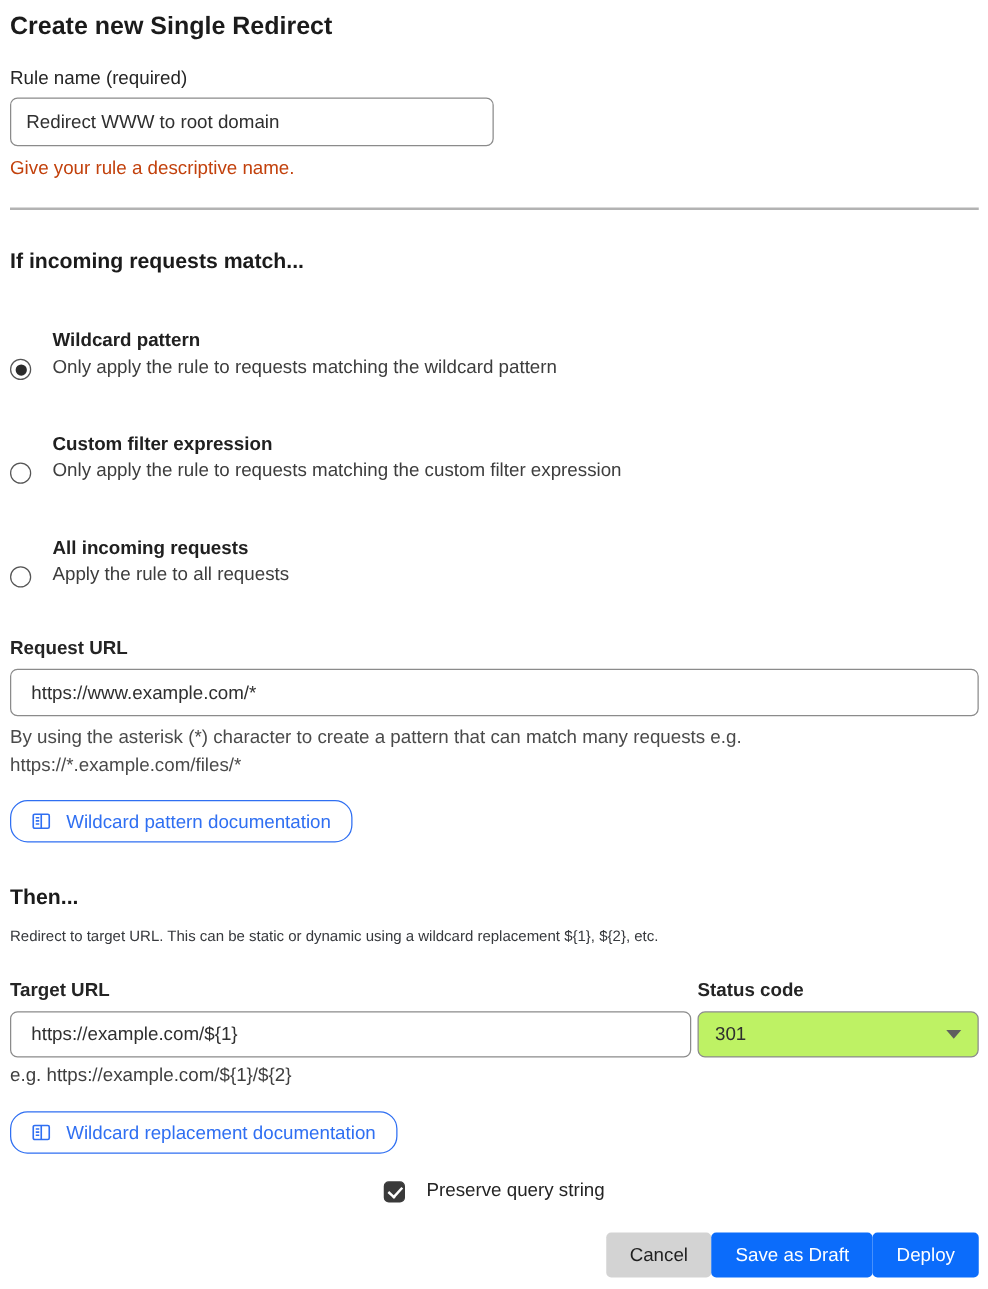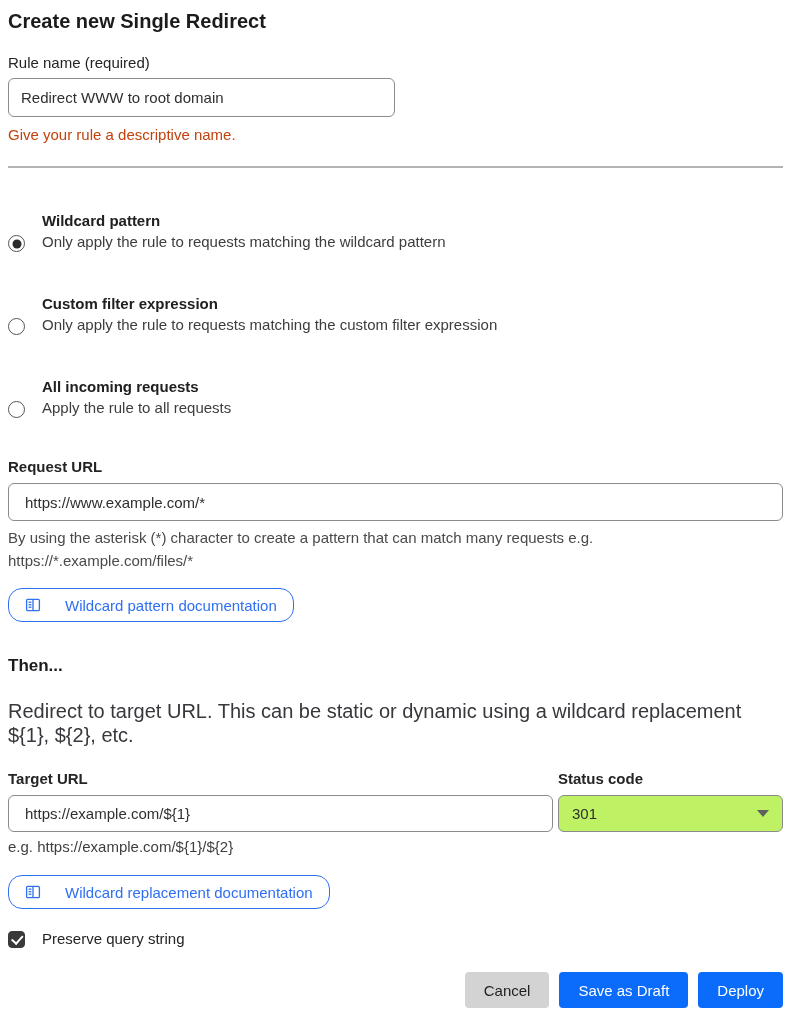--- a/index.html
+++ b/index.html
@@ -101,37 +101,37 @@
     line-height: 21px;
     color: #3d3d3d;
   }
   .label-request { margin-top: 39px; }
   .wide-input { width: 100%; margin-top: 6px; height: 38px; padding-left: 16px; }
   .help-multiline { margin-top: 5px; color: #4a4a4a; }
   .doc-button {
     margin-top: 16px;
     display: inline-flex;
     align-items: center;
-    gap: 24px;
+    gap: 12px;
     height: 28px;
     padding: 16px 16px;
     border: 1px solid var(--doc-blue, #2f6ff2);
     border-radius: 14px;
     background: #fff;
     color: var(--doc-blue, #2f6ff2);
     font-family: "Liberation Sans", "DejaVu Sans", sans-serif;
     font-size: 15px;
     cursor: pointer;
   }
   .doc-button.second { margin-top: 18px; height: 29px; }
   .doc-button svg { display: block; }
   h2.then-heading { margin-top: 33px; }
   .then-desc {
-    margin-top: 22px;
-    font-size: 20px;
+    margin-top: 8px;
+    font-size: 12px;
     line-height: 24px;
     color: #36383c;
   }
   .target-row {
     margin-top: 22px;
     display: flex;
     gap: 5px;
   }
   .target-col { flex: 0 0 545px; }
   .status-col { flex: 1 1 auto; }
@@ -157,20 +157,21 @@
     border-left: 6px solid transparent;
     border-right: 6px solid transparent;
     border-top: 7px solid #5f5f5f;
   }
   .eg-help { margin-top: 5px; font-size: 15px; line-height: 20px; color: #3f3f3f; }
   .checkbox-row {
     margin-top: 20px;
     display: flex;
     align-items: center;
     cursor: pointer;
+    justify-content: center;
   }
   .checkbox-control {
     width: 17px; height: 17px;
     border-radius: 4px;
     border: 1.5px solid #3a3a3a;
     background: #fff;
     position: relative;
     flex: 0 0 auto;
   }
   .checkbox-control.checked { background: #3a3a3a; }
@@ -186,21 +187,20 @@
   .checkbox-label {
     margin-left: 17px;
     font-size: 15px;
     line-height: 20px;
     color: #242424;
   }
   .footer {
     margin-top: 23px;
     display: flex;
     justify-content: flex-end;
-    gap: 10px;
   }
   .btn {
     height: 36px;
     border: none;
     border-radius: 4px;
     font-family: "Liberation Sans", "DejaVu Sans", sans-serif;
     font-size: 15px;
     cursor: pointer;
     padding: 0 19px;
   }
@@ -213,20 +213,21 @@
 <div class="page">
 
   <h1 class="page-title">Create new Single Redirect</h1>
 
   <div class="field-label">Rule name (required)</div>
   <input class="text-input" type="text" value="Redirect WWW to root domain" style="">
   <div class="help-text">Give your rule a descriptive name.</div>
 
   <hr class="divider">
 
+  <h2 class="section-heading">If incoming requests match...</h2>
 
   <div class="radio-row first">
     <span class="radio-control checked"></span>
     <span class="radio-texts">
       <div class="radio-label">Wildcard pattern</div>
       <div class="radio-desc">Only apply the rule to requests matching the wildcard pattern</div>
     </span>
   </div>
 
   <div class="radio-row">

